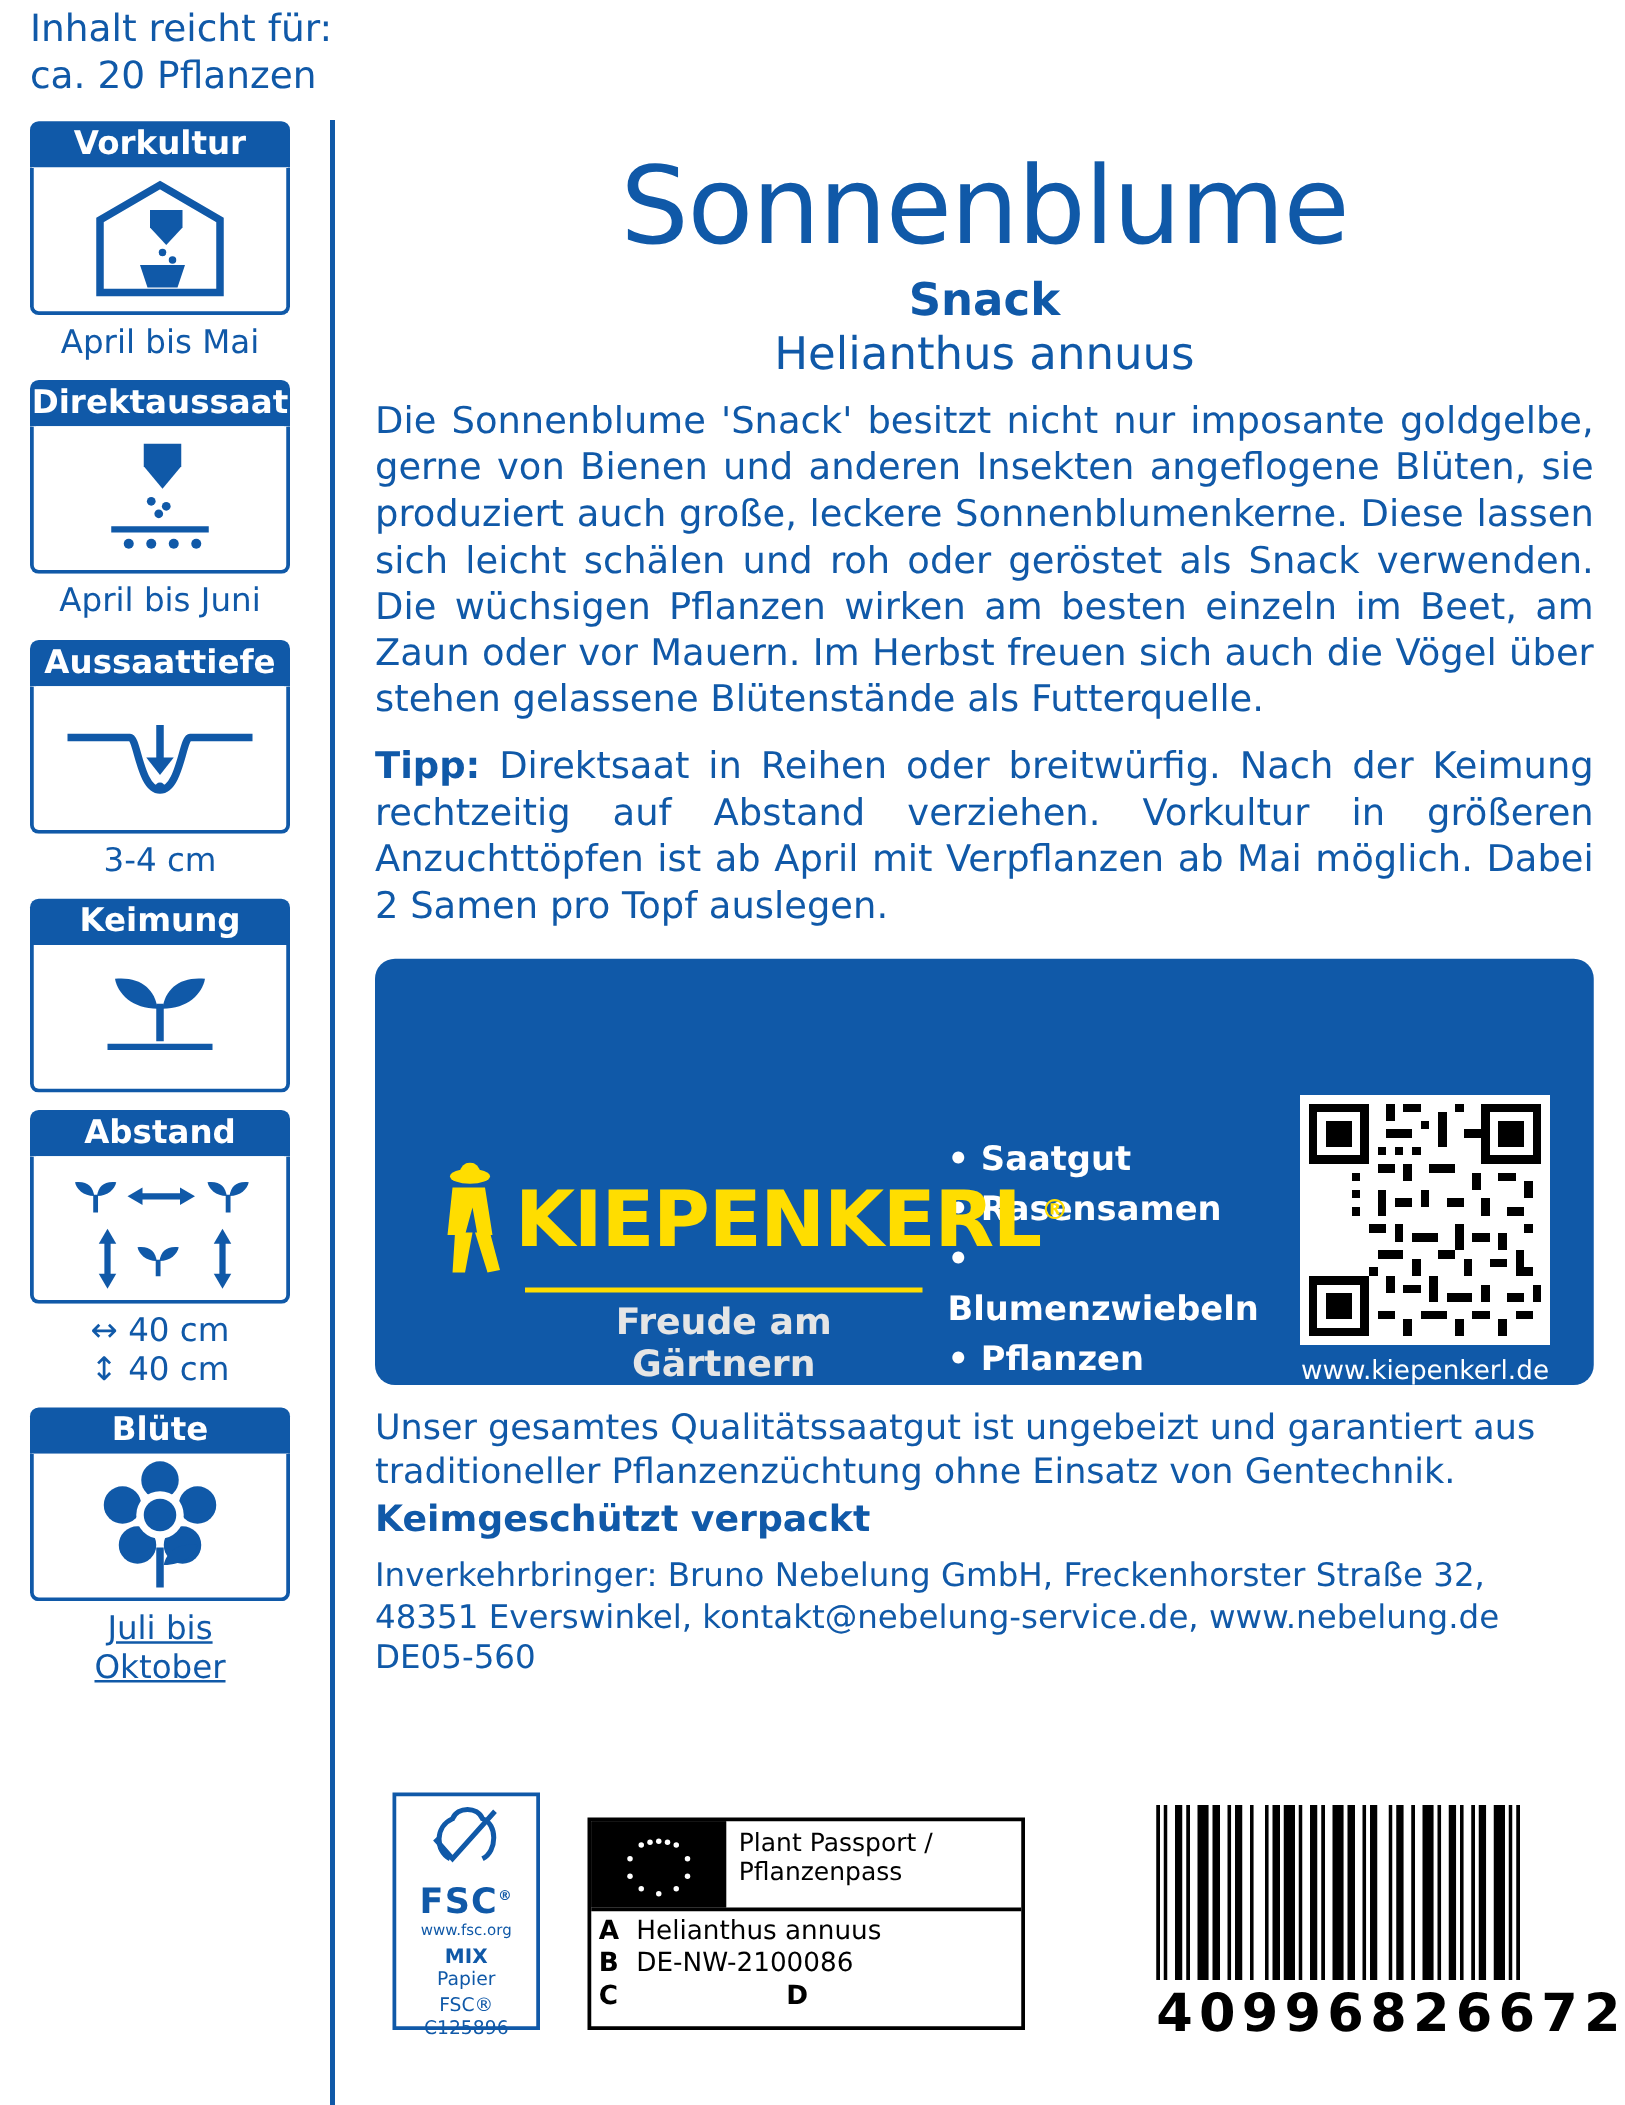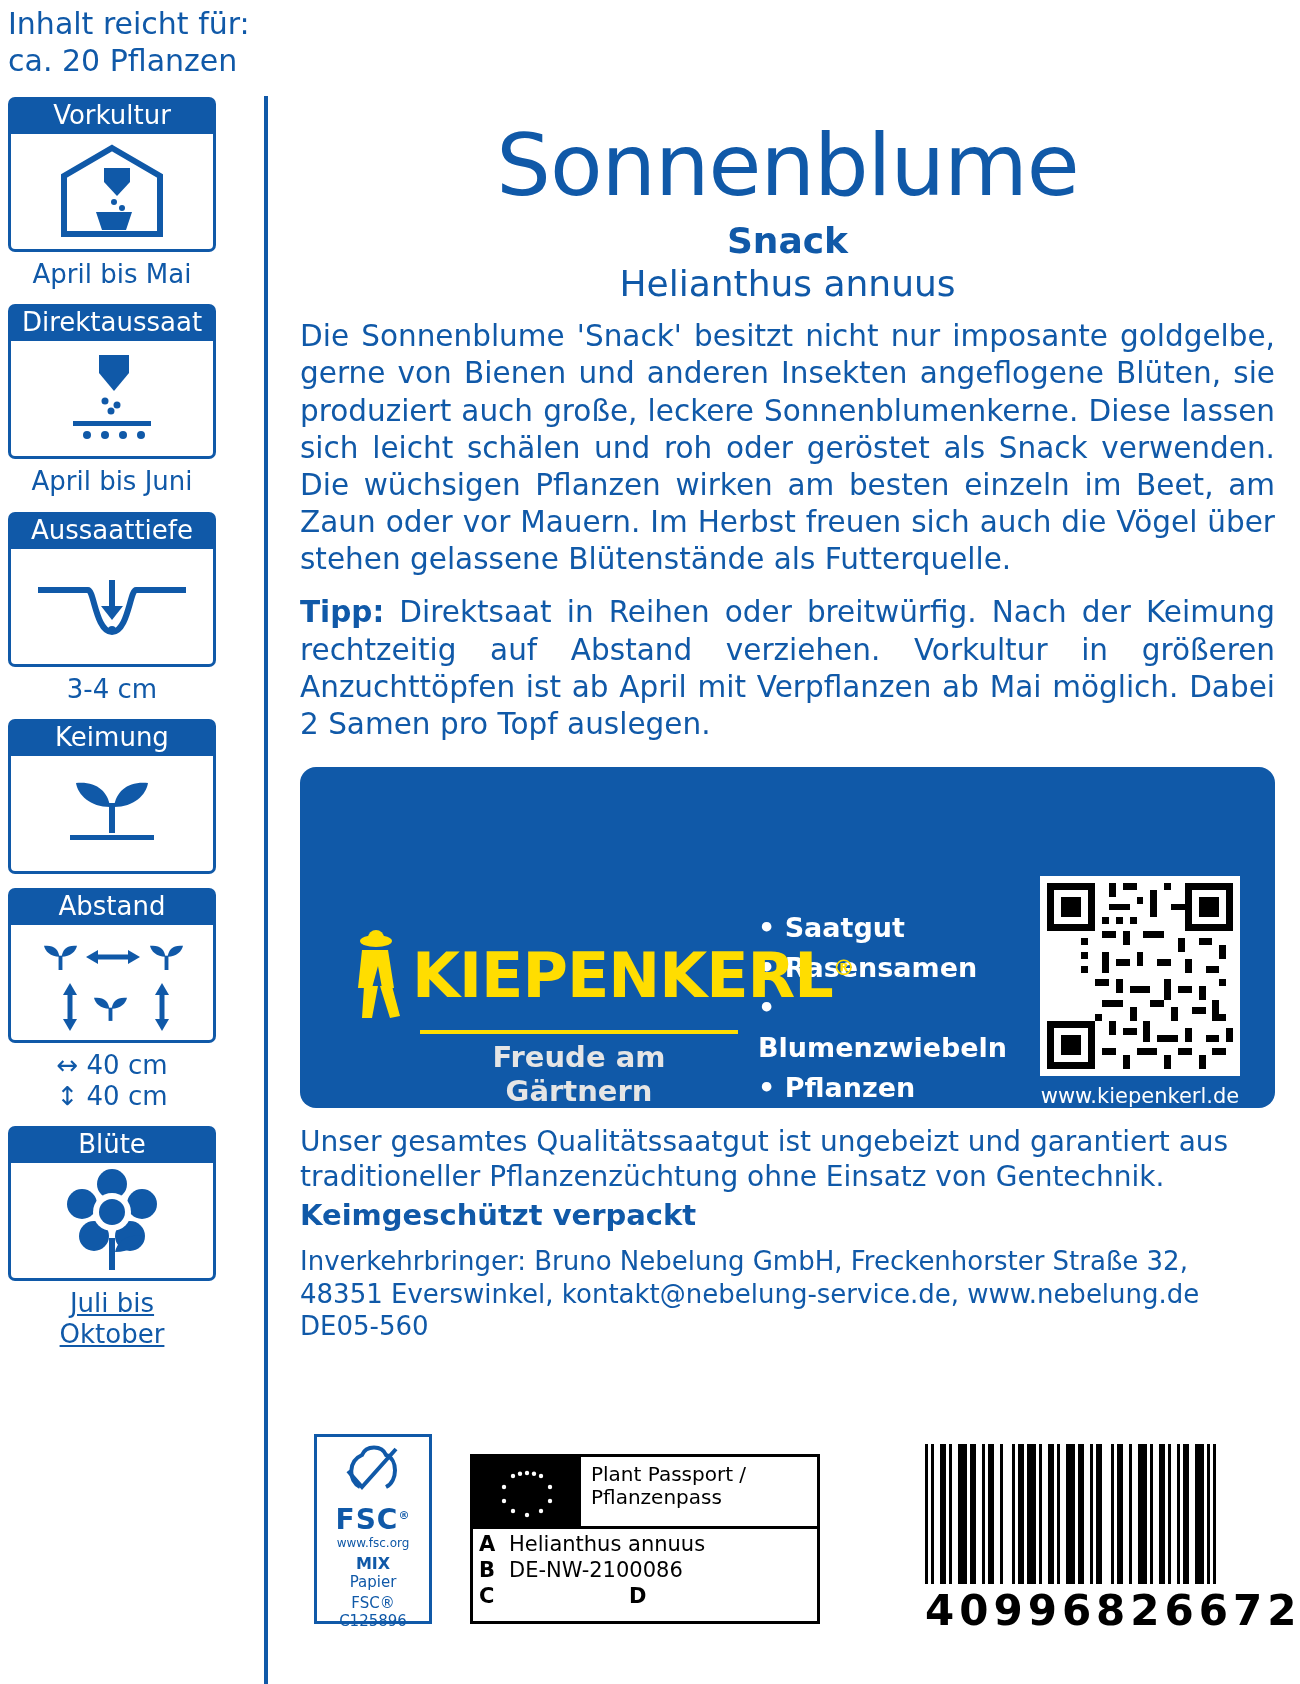--- a/index.html
+++ b/index.html
@@ -11,35 +11,35 @@
     font-family: "DejaVu Sans", "Liberation Sans", sans-serif;
     color: #1059a8;
     position: relative;
     overflow: hidden;
   }
   .page { position: relative; width: 1300px; height: 1684px; }
 
   
   .left-col {
     position: absolute;
-    left: 0; top: 6px;
+    left: 16px; top: 6px;
     width: 250px;
   }
   .content-note {
     font-size: 30px;
     line-height: 1.22;
     color: #1059a8;
     margin-bottom: 18px;
     padding-left: 8px;
   }
   .icon-block { margin-bottom: 14px; width: 208px; margin-left: 8px; }
   .icon-title {
     background: #1059a8;
     color: #ffffff;
-    font-weight: normal;
+    font-weight: bold;
     font-size: 26px;
     text-align: center;
     border-radius: 7px 7px 0 0;
     padding: 3px 0 4px 0;
     letter-spacing: 0px;
   }
   .icon-box {
     border: 3px solid #1059a8;
     border-top: none;
     border-radius: 0 0 7px 7px;

